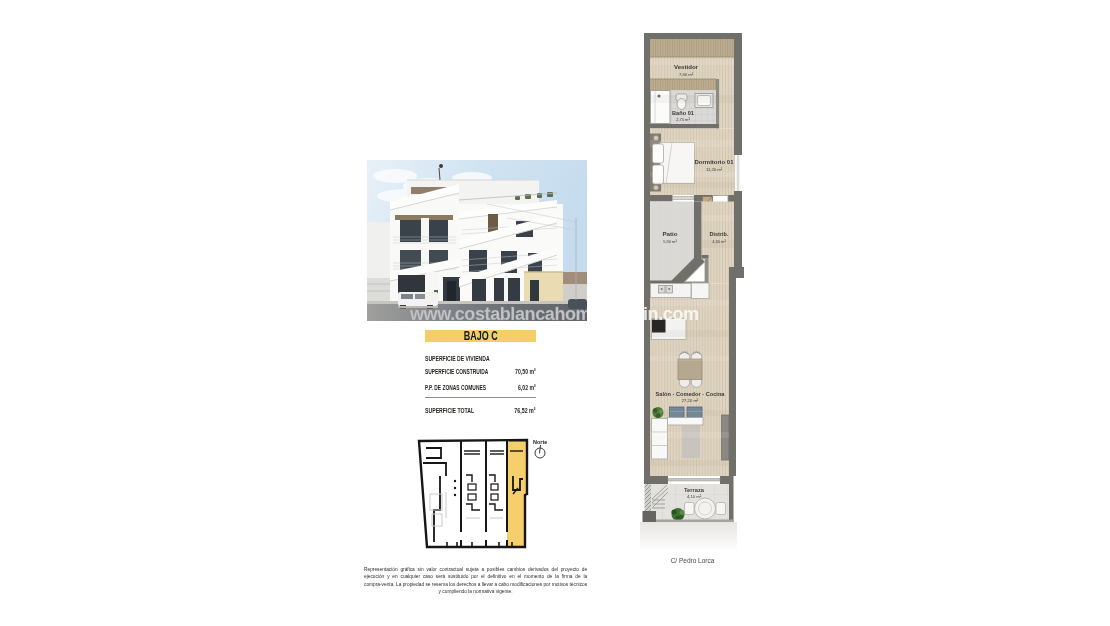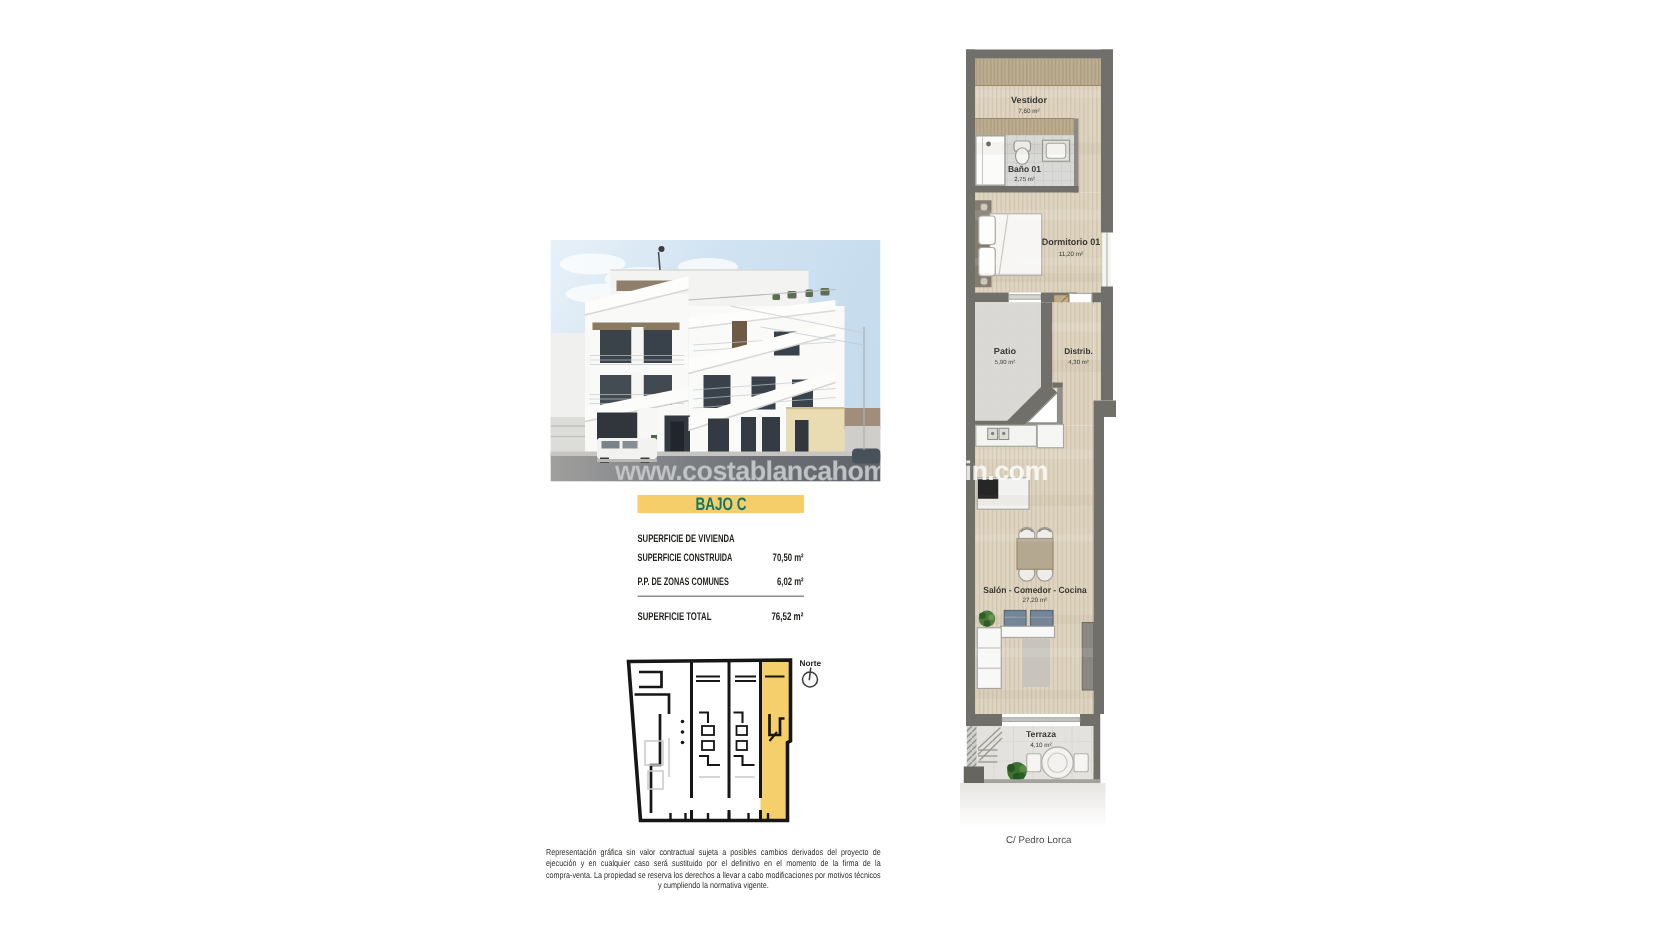--- a/index.html
+++ b/index.html
@@ -140,21 +140,21 @@
   </g>
 
   <line x1="209" y1="58" x2="209" y2="140" stroke="#aab0b5" stroke-width="0.8"></line>
   <line x1="209" y1="62" x2="120" y2="44" stroke="#c0c8cd" stroke-width="0.5"></line>
   <line x1="209" y1="70" x2="140" y2="58" stroke="#c0c8cd" stroke-width="0.5"></line>
 
   <text x="43" y="160" font-family="Liberation Sans, sans-serif" font-weight="bold" font-size="18" letter-spacing="-0.4" fill="#c6c8c9" opacity="0.95">www.costablancahom</text>
   <text x="43" y="160" font-family="Liberation Sans, sans-serif" font-weight="bold" font-size="18" letter-spacing="-0.4" fill="none" stroke="#9b9d9e" stroke-width="0.35" opacity="0.6">www.costablancahom</text>
 </svg>
 
-<div class="abs" style="left:425px;top:330px;width:111px;height:12px;background:#f6ce69;color:#0f766e;font-weight:bold;font-size:12px;text-align:center;line-height:12.5px;"><span style="display:inline-block;transform:scaleX(0.75);transform-origin:center;">BAJO C</span></div>
+<div class="abs" style="left:425px;top:330px;width:111px;height:12px;background:#f6ce69;color:#0f172a;font-weight:bold;font-size:12px;text-align:center;line-height:12.5px;"><span style="display:inline-block;transform:scaleX(0.75);transform-origin:center;">BAJO C</span></div>
 
 <div class="abs" style="left:425px;top:0;width:111px;color:#1f1f1c;white-space:nowrap;font-weight:bold;">
 
   <div class="abs" style="left:0;top:353.5px;font-size:7.2px;transform:scaleX(0.71);transform-origin:0 0;">SUPERFICIE DE VIVIENDA</div>
 
   <div class="abs" style="left:0;top:366.5px;font-size:7.2px;transform:scaleX(0.68);transform-origin:0 0;">SUPERFICIE CONSTRUIDA</div>
   <div class="abs" style="right:0;top:366.5px;font-size:7.2px;transform:scaleX(0.72);transform-origin:100% 0;">70,50 m²</div>
 
   <div class="abs" style="left:0;top:382.5px;font-size:7.2px;transform:scaleX(0.68);transform-origin:0 0;">P.P. DE ZONAS COMUNES</div>
   <div class="abs" style="right:0;top:382.5px;font-size:7.2px;transform:scaleX(0.72);transform-origin:100% 0;">6,02 m²</div>

